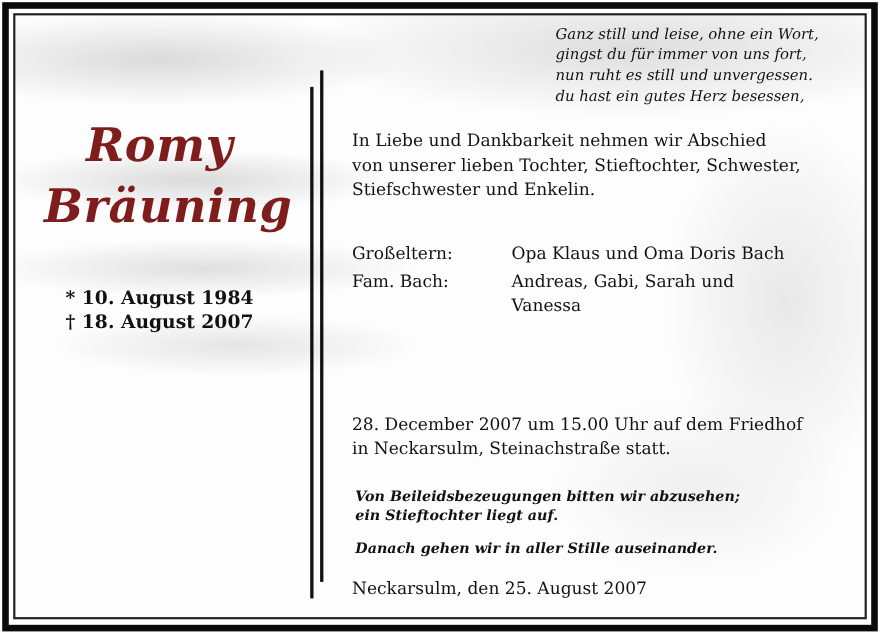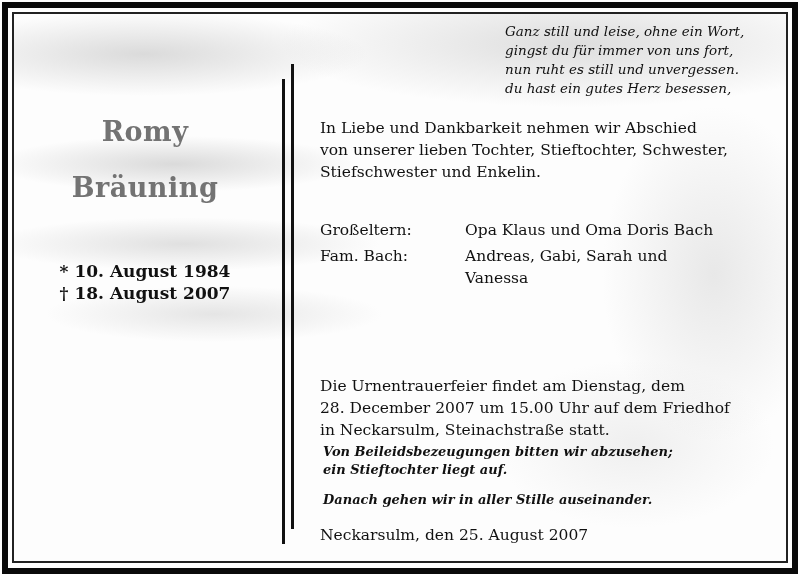--- a/index.html
+++ b/index.html
@@ -25,22 +25,22 @@
       radial-gradient(ellipse 160px 240px at 700px 260px, rgba(215,215,215,0.55), rgba(255,255,255,0) 70%),
       radial-gradient(ellipse 200px 120px at 620px 430px, rgba(225,225,225,0.5), rgba(255,255,255,0) 70%),
       #fdfdfd;
   }
   .divider { position: absolute; background: #111; }
   .divider-left { left: 268px; top: 65px; width: 3px; height: 465px; }
   .divider-right { left: 277px; top: 50px; width: 3px; height: 465px; }
 
   .name-block { position: absolute; left: 40px; top: 112px; width: 210px; text-align: center; }
   .first-name, .last-name {
-    font-weight: bold; font-size: 27px; letter-spacing: 0.5px;
-    line-height: 40px; display: block; color: #737373;
+    font-style: italic; font-weight: bold; font-size: 42px; letter-spacing: 0.5px;
+    line-height: 40px; display: block; color: #7f1d1d;
   }
   .last-name { margin-top: 16px; }
   .dates { margin-top: 52px; font-size: 17px; line-height: 22px; font-weight: bold; }
   .dates .row { display: block; }
 
   .poem {
     position: absolute; left: 505px; top: 22px; width: 300px;
     font-style: italic; font-weight: normal; font-size: 13.5px; line-height: 19px;
   }
   .poem .line { display: block; }
@@ -113,21 +113,20 @@
   <div class="fam-row">
     <span class="fam-label">Fam. Bach:</span>
     <span class="fam-value">
       <span class="line">Andreas, Gabi, Sarah und</span>
       <span class="line">Vanessa</span>
     </span>
   </div>
 </div>
 
 <div class="ceremony">
-  <span class="line">Die Urnentrauerfeier findet am Dienstag, dem</span>
   <span class="line">28. December 2007 um 15.00 Uhr auf dem Friedhof</span>
   <span class="line">in Neckarsulm, Steinachstraße statt.</span>
 </div>
 
 <div class="note">
   <span class="line">Von Beileidsbezeugungen bitten wir abzusehen;</span>
   <span class="line">ein Stieftochter liegt auf.</span>
   <span class="line gap">Danach gehen wir in aller Stille auseinander.</span>
 </div>
 

